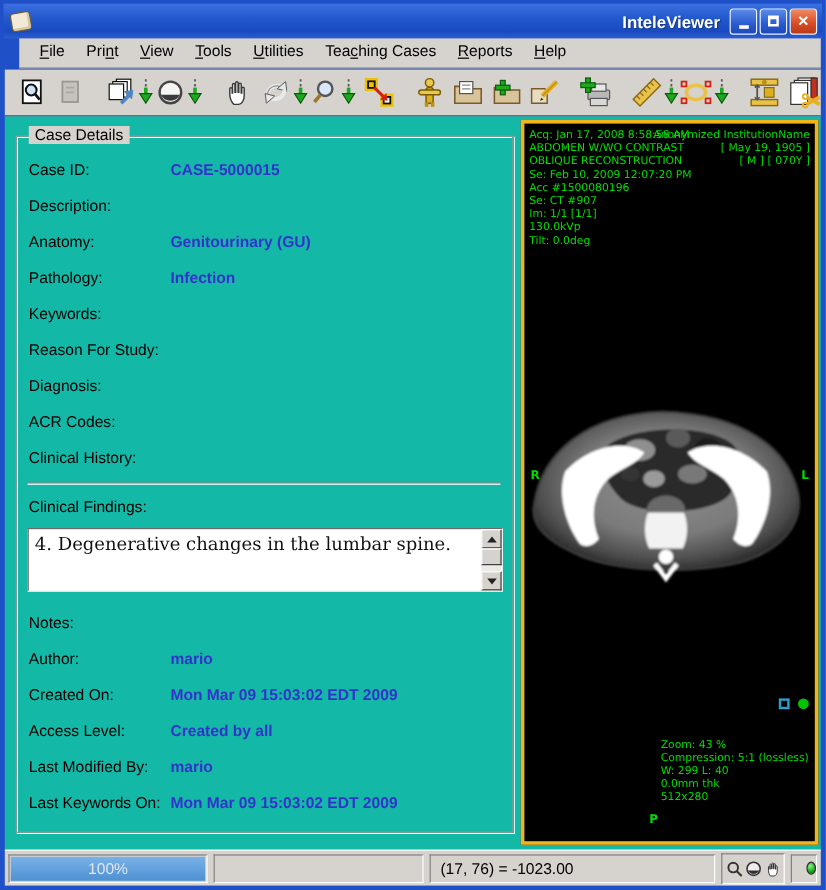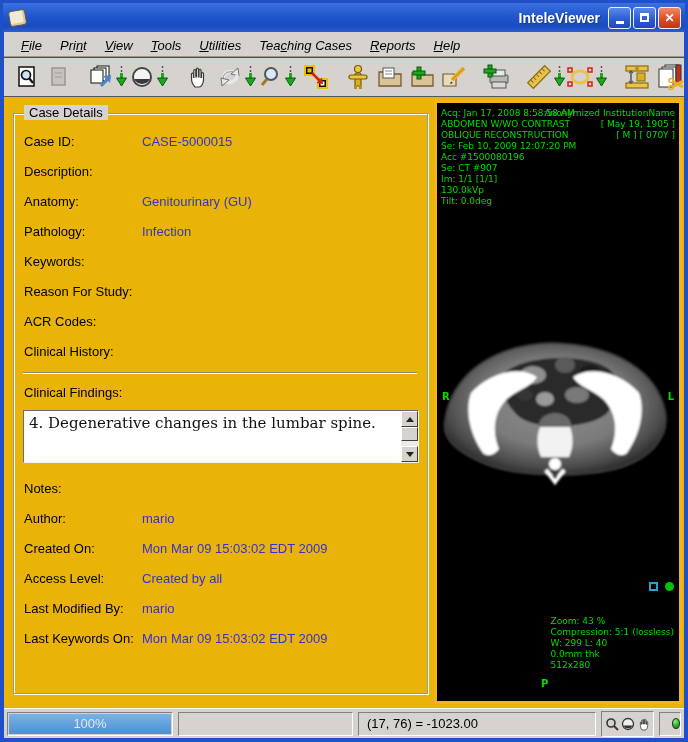--- a/index.html
+++ b/index.html
@@ -33,51 +33,51 @@
     border:1px solid #e8f0ff;
     display:flex; align-items:center; justify-content:center;
     color:#fff; font-weight:bold; font-size:12px;
   }
   .tb-blue { background:linear-gradient(180deg,#5a8ae8,#2a5ad0 60%,#1e48b8); }
   .tb-red  { background:linear-gradient(180deg,#f08a62,#d84a22 60%,#b83a18); }
   .glyph-min { width:8px; height:3px; background:#fff; margin-top:10px; }
   .glyph-max { width:9px; height:9px; border:2px solid #fff; border-top-width:3px; }
   
   .menubar {
-    position:absolute; top:32px; left:4px; right:4px; height:25px;
+    position:absolute; top:32px; left:16px; right:4px; height:25px;
     background:#d6d3ce; border-bottom:1px solid #9a9792;
-    display:flex; align-items:flex-end; padding-left:8px;font-style:italic;
+    display:flex; align-items:flex-start; padding-left:8px;
   }
   .menu-item { padding:3px 9px; cursor:default; }
   
   .toolbar {
     position:absolute; top:58px; left:4px; right:4px; height:39px;
     background:#d6d3ce; border-bottom:1px solid #55555e;
     display:flex; align-items:center; padding-left:10px;
   }
   .tool { width:28px; height:28px; display:flex; align-items:center; justify-content:center; }
   .tool.dd { width:14px; }
   .tgap { width:16px; }
   .sgap { width:5px; }
   
-  .content { position:absolute; top:97px; left:4px; right:4px; bottom:34px; background:#eab308; }
+  .content { position:absolute; top:97px; left:4px; right:4px; bottom:34px; background:#14b8a6; }
   .left-panel { position:absolute; left:0; top:0; width:430px; bottom:0; }
   .case-box {
     position:absolute; left:9px; right:6px; top:16px; bottom:14px;
     border:1px solid #9a9792;
     box-shadow:1px 1px 0 #ffffff, inset 1px 1px 0 #ffffff;
   }
   .case-legend {
     position:absolute; top:-9px; left:10px; background:#d6d3ce; padding:0 5px;
     font-size:13px;
   }
   .fields { padding:12px 0 0 10px; }
   .frow { height:30px; display:flex; align-items:center; }
   .frow .lbl { width:118px; flex:none; }
-  .frow .val { color:#3333cc; }
+  .frow .val { color:#3333cc;font-weight:bold; }
   .divider { height:2px; margin:6px 10px 4px 9px;
     border-top:1px solid #8a8782; border-bottom:1px solid #ffffff; }
   .findings-label { height:28px; display:flex; align-items:center; padding-left:10px; }
   .findings-box {
     position:relative; margin:4px 8px 0 9px; height:53px; background:#fff;
     border-top:1px solid #6a6a6a; border-left:1px solid #6a6a6a;
     border-bottom:1px solid #f2f2f2; border-right:1px solid #f2f2f2;
   }
   .findings-text {
     position:absolute; left:5px; top:3px; right:22px;
@@ -395,20 +395,24 @@
         <div class="frow">
           <span class="lbl">Pathology:</span>
           <span class="val">Infection</span>
         </div>
         <div class="frow">
           <span class="lbl">Keywords:</span>
           <span class="val"></span>
         </div>
         <div class="frow">
           <span class="lbl">Reason For Study:</span>
+          <span class="val"></span>
+        </div>
+        <div class="frow">
+          <span class="lbl">Diagnosis:</span>
           <span class="val"></span>
         </div>
         <div class="frow">
           <span class="lbl">ACR Codes:</span>
           <span class="val"></span>
         </div>
         <div class="frow">
           <span class="lbl">Clinical History:</span>
           <span class="val"></span>
         </div>

